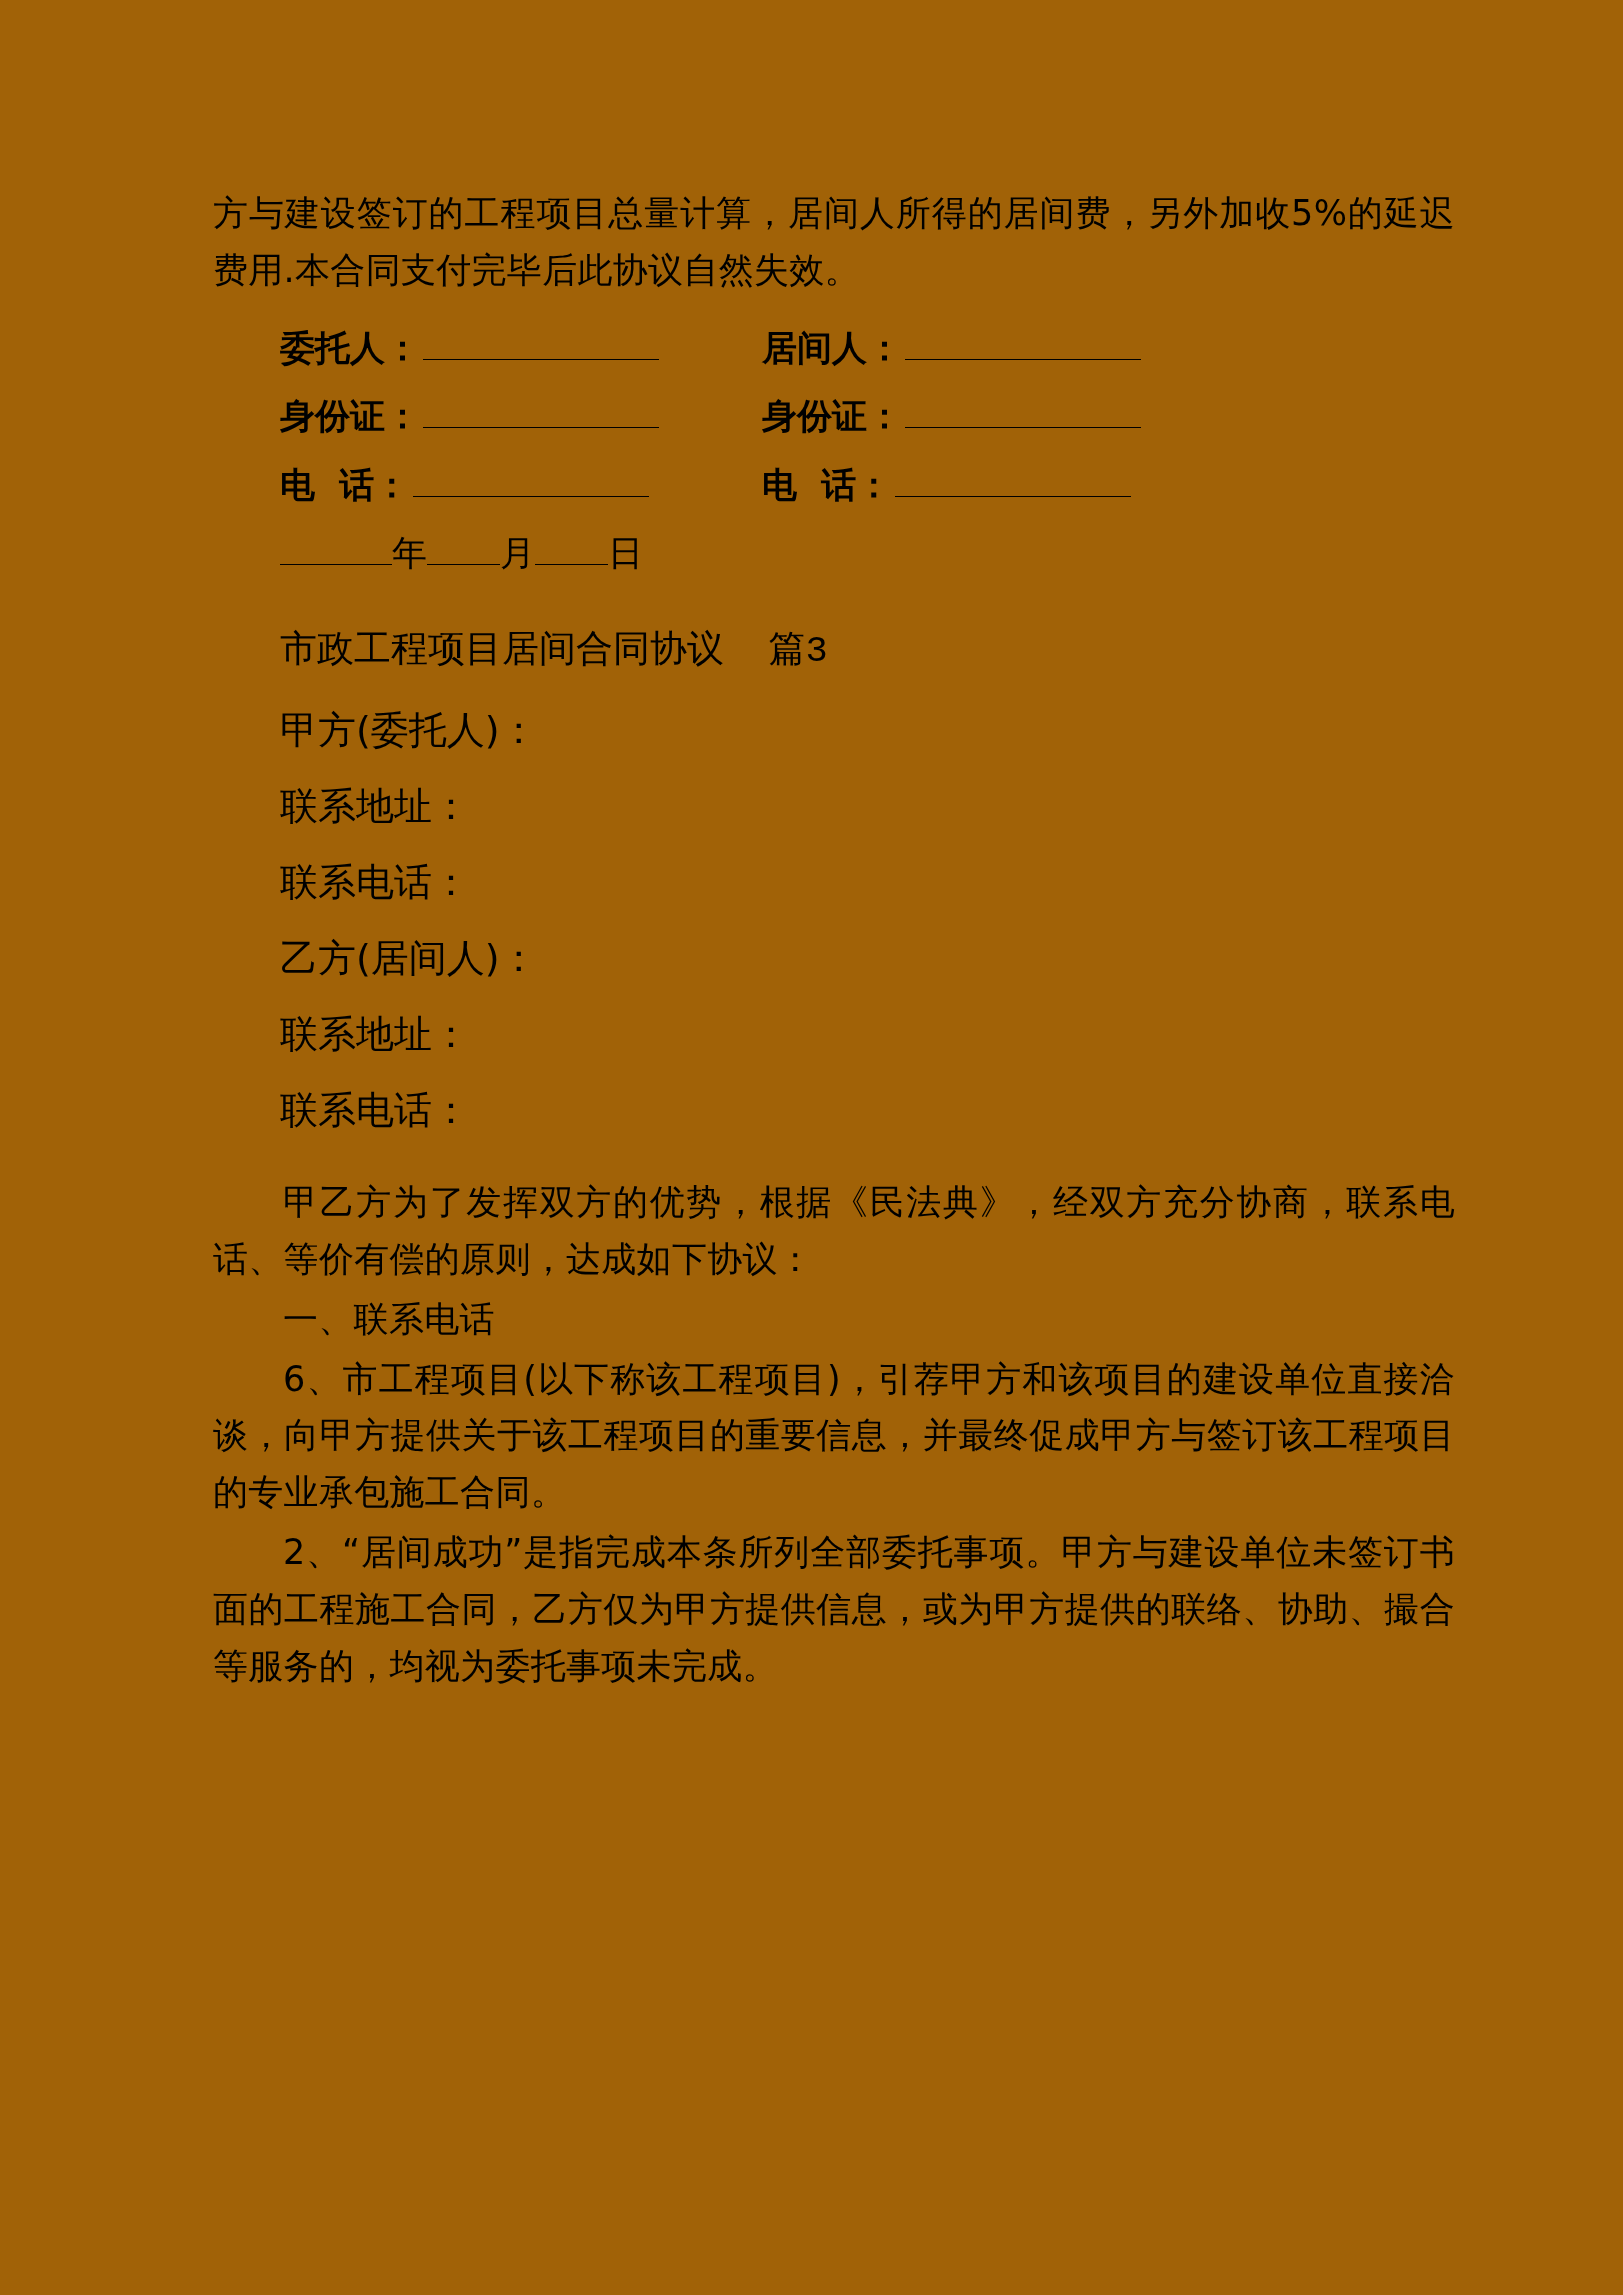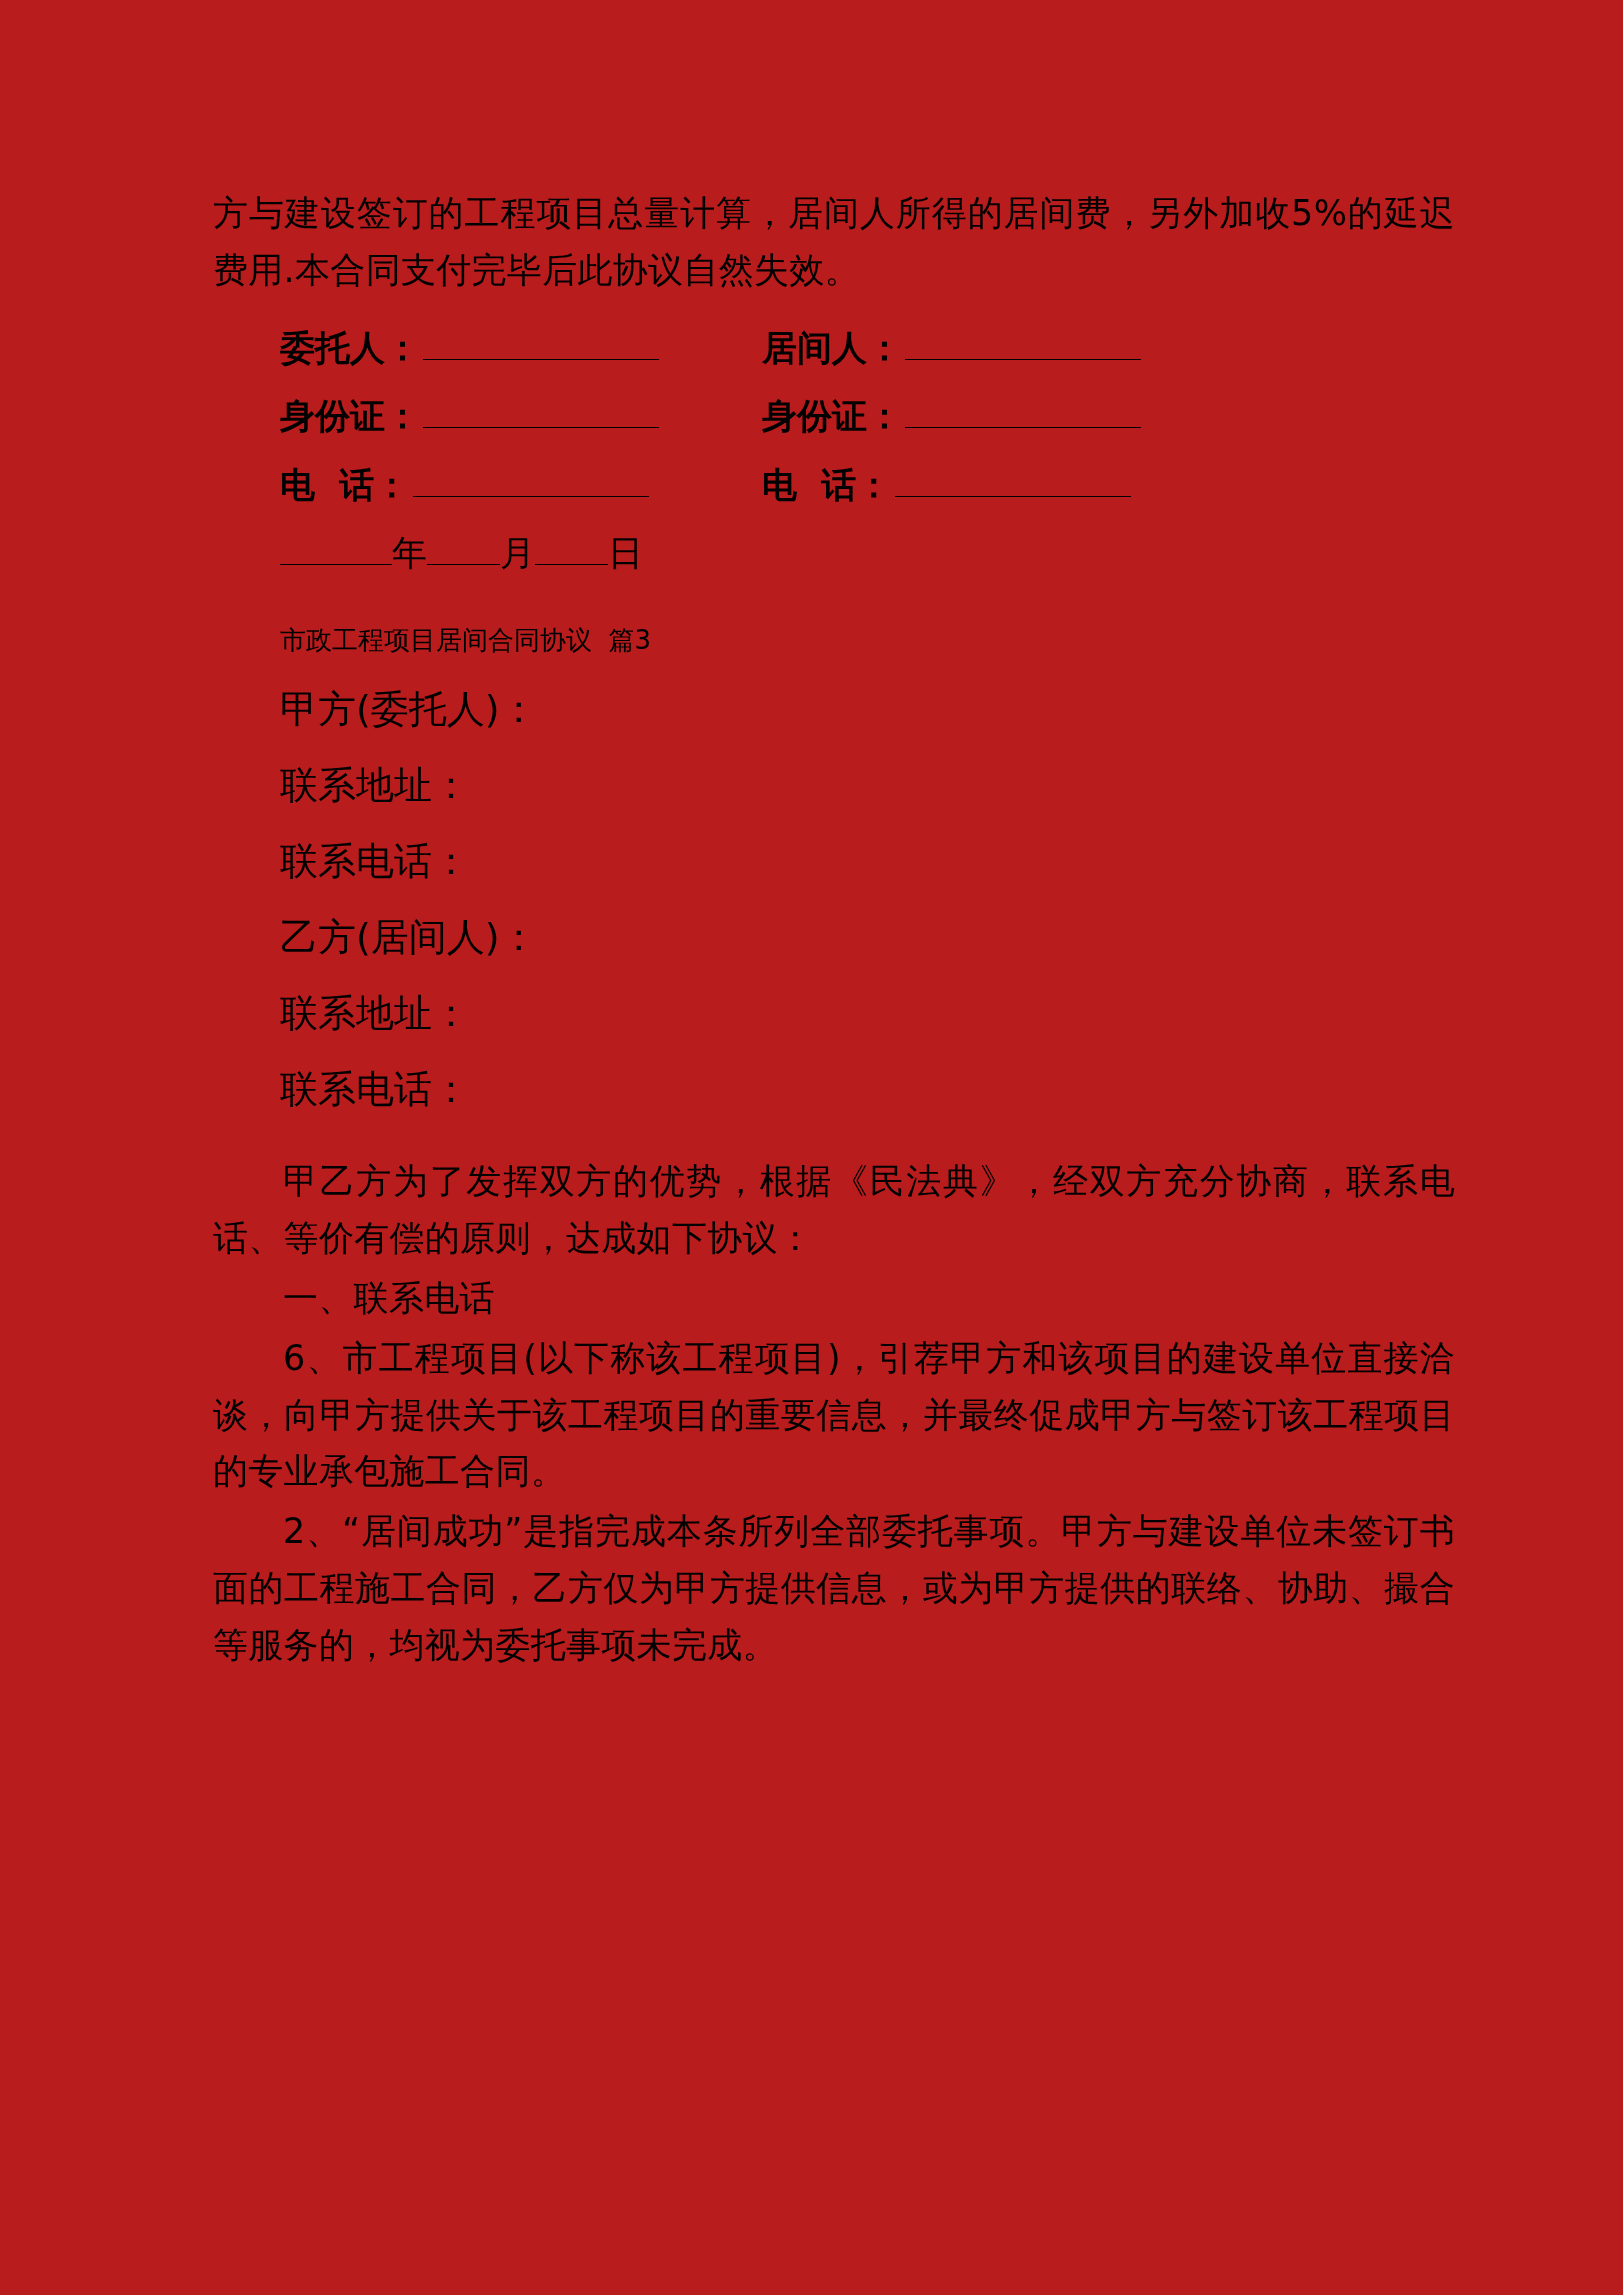--- a/index.html
+++ b/index.html
@@ -9,21 +9,21 @@
   }
   body {
     font-family: "DejaVu Sans", "Liberation Sans", sans-serif;
     color: #000000;
   }
   .page {
     width: 1623px;
     min-height: 2295px;
     box-sizing: border-box;
     padding: 185px 168px 123px 213px;
-    background: #b91c1c;
+    background: #a16207;
     position: relative;
   }
   .para {
     font-size: 35px;
     line-height: 1.62;
     letter-spacing: 0.3px;
     text-align: justify;
     margin: 0 0 3.4px 0;
     white-space: pre-wrap;
   }
@@ -69,26 +69,27 @@
   .blank.date-long {
     width: 112px;
     margin-left: 0;
     margin-right: 0;
   }
   .blank.date-mid {
     width: 73px;
     margin-left: 0;
   }
   .section-title {
-    font-size: 26px;
+    font-size: 37px;
     line-height: 1.9;
     padding-left: 67px;
     margin-top: 29px;
     margin-bottom: 5.6px;
     white-space: pre;
+    font-family: Liberation Mono, monospace;
   }
   .field-line {
     font-size: 38px;
     line-height: 2.0;
     padding-left: 67px;
     white-space: pre;
   }
   .gap-m { height: 26px; }
 </style>
 </head>

